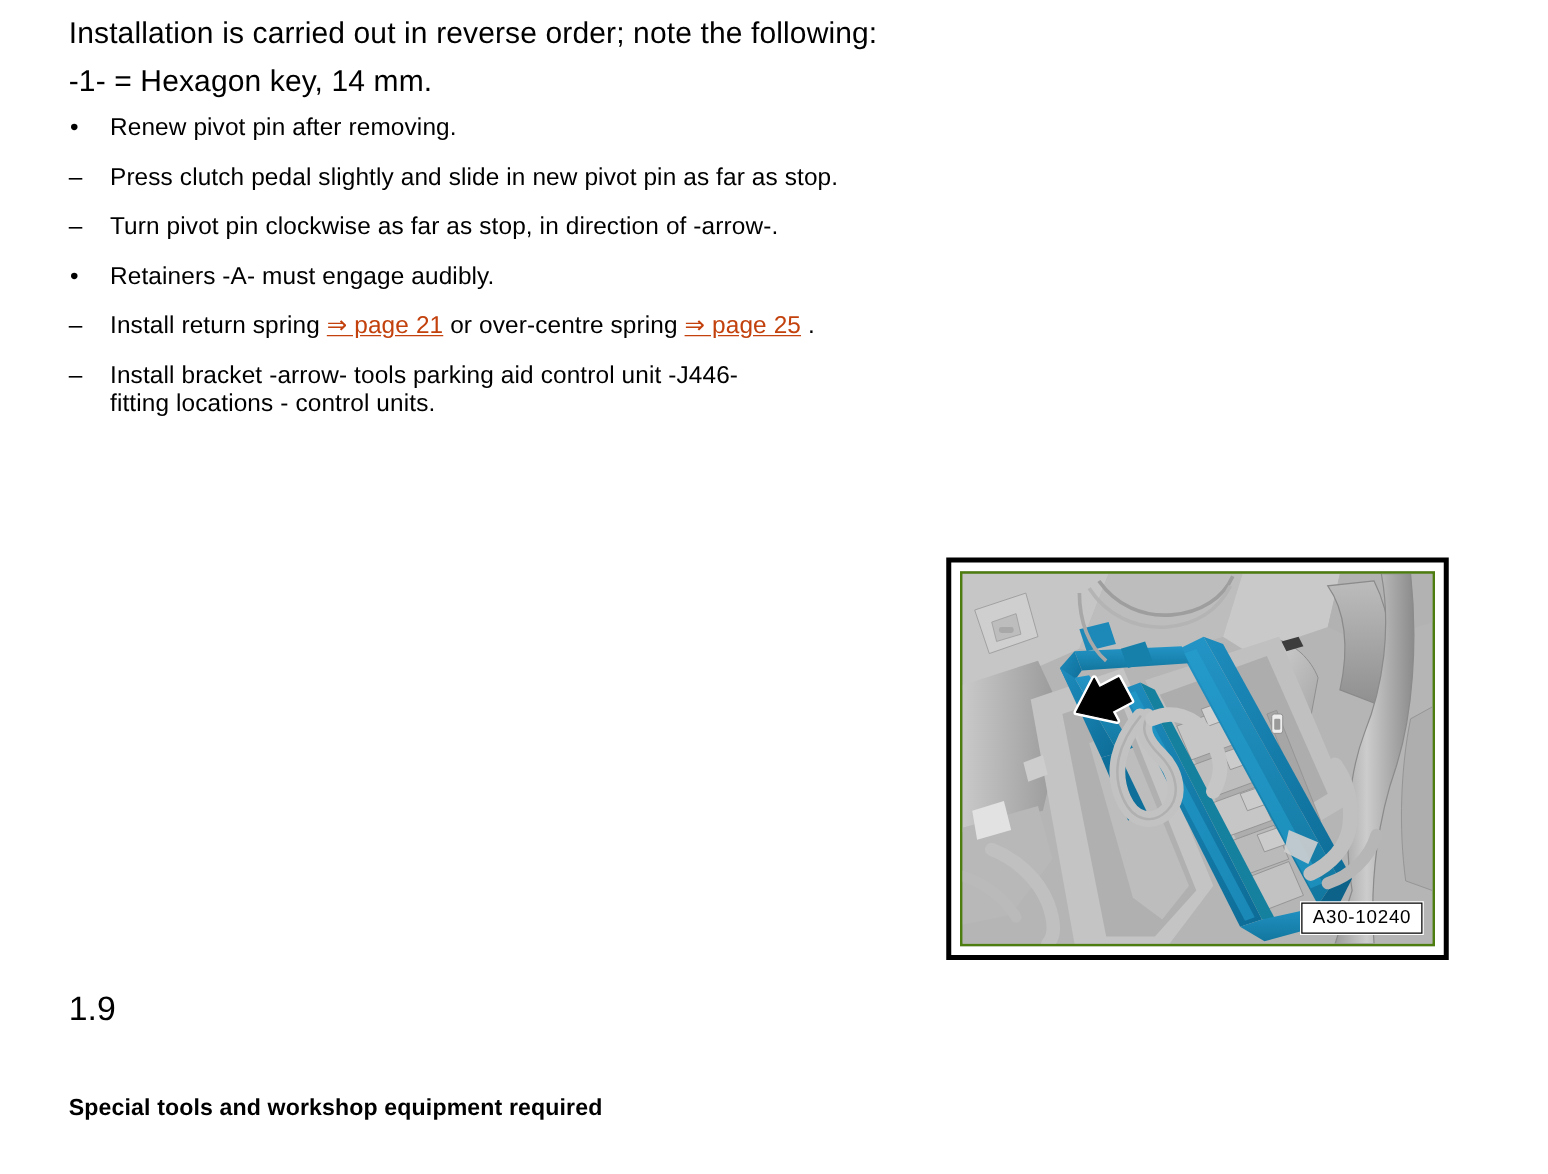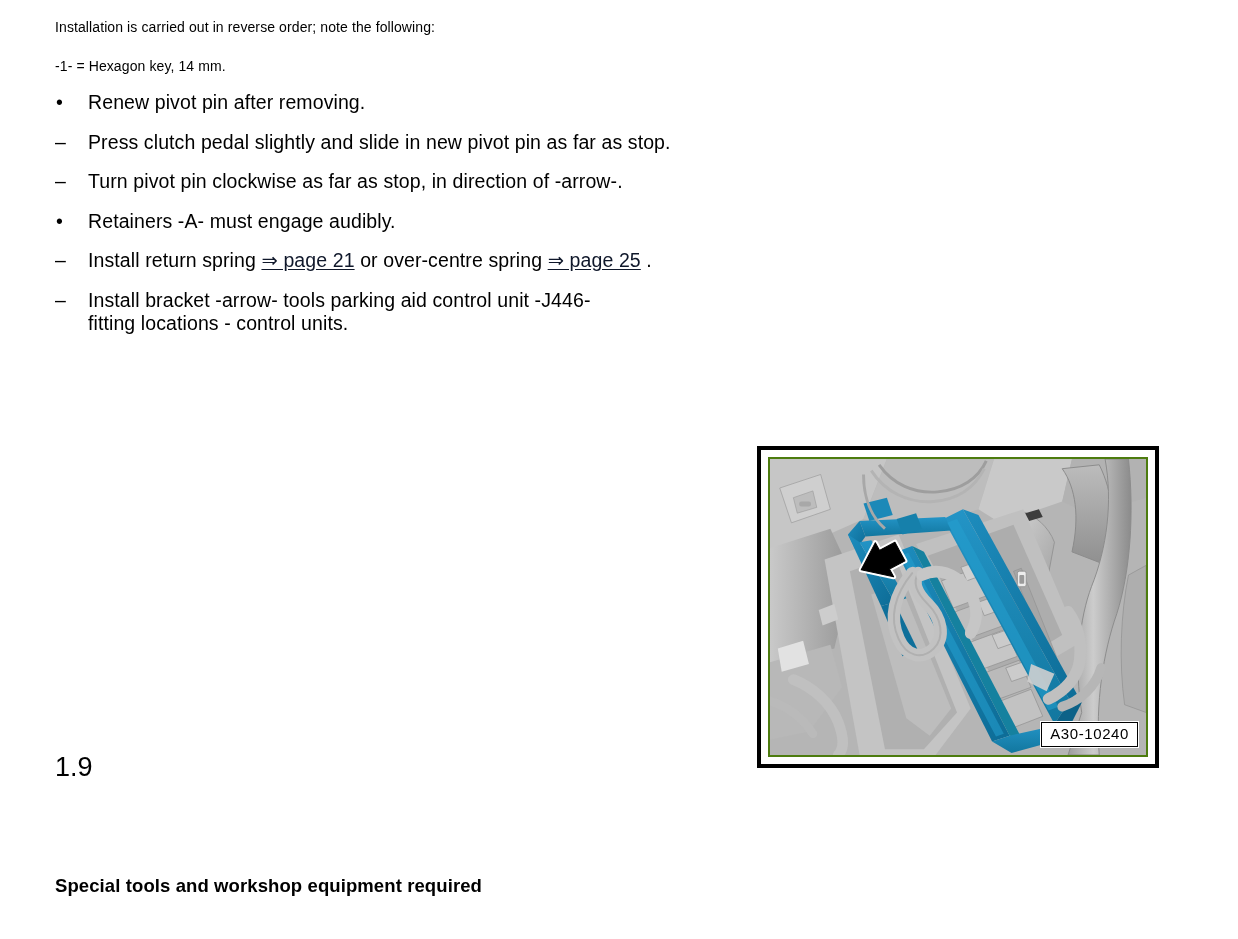--- a/index.html
+++ b/index.html
@@ -25,21 +25,21 @@
 
   
   .text-col {
     position: absolute;
     left: 55px;
     top: 14px;
     width: 660px;
   }
 
   .para {
-    font-size: 14px;
+    font-size: 24px;
     line-height: 26px;
     margin: 0 0 12.5px 0;
     letter-spacing: 0.1px;
   }
 
   .list {
     list-style: none;
     margin: 0;
     padding: 0;
   }
@@ -61,35 +61,35 @@
     text-align: left;
     font-size: 19.5px;
     line-height: 23.5px;
   }
   .list-item .marker.dash {
     left: 0px;
     font-size: 19.5px;
   }
 
   a.xref, .xref {
-    color: #0f172a;
+    color: #c2410c;
     text-decoration: underline;
     text-underline-offset: 2px;
     cursor: pointer;
   }
 
   .cont-line {
     display: block;
   }
 
   
   .section {
     position: absolute;
     left: 55px;
-    top: 749px;
+    top: 789px;
     width: 680px;
   }
   .section-row {
     display: flex;
     align-items: flex-start;
   }
   .section-num {
     font-size: 27px;
     line-height: 36px;
     width: 130px;

